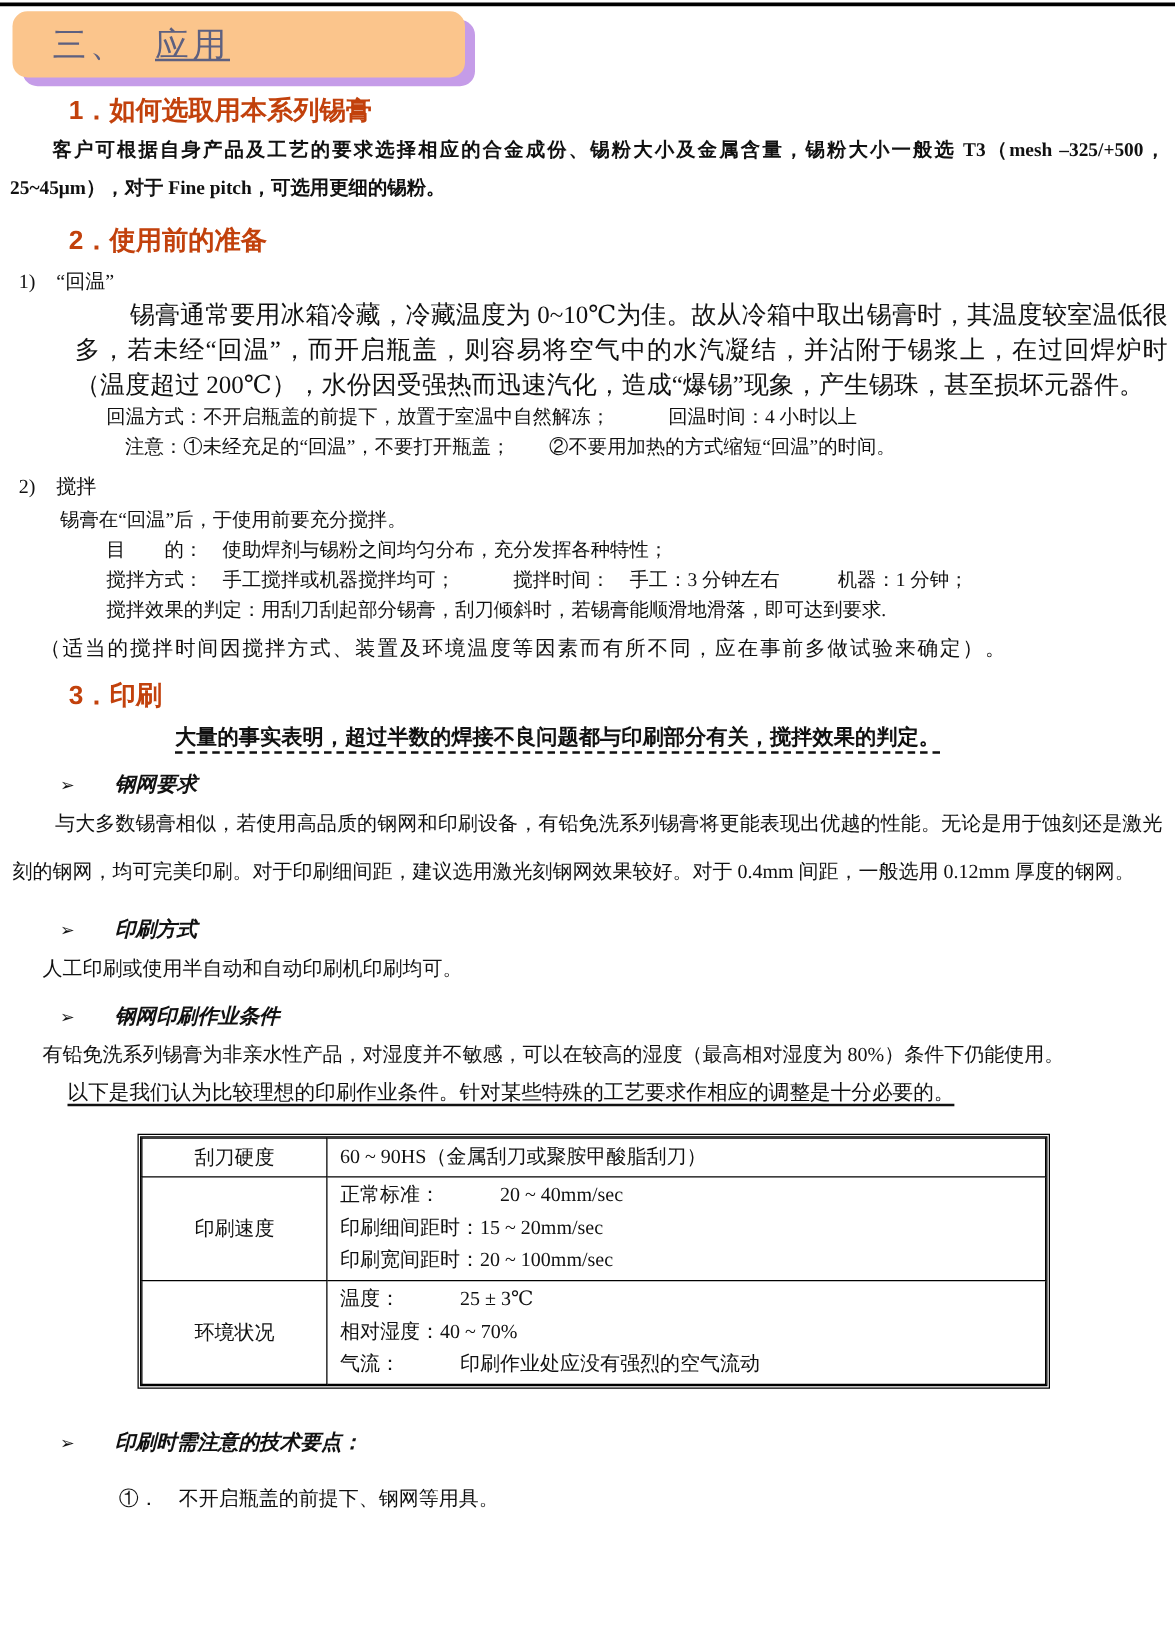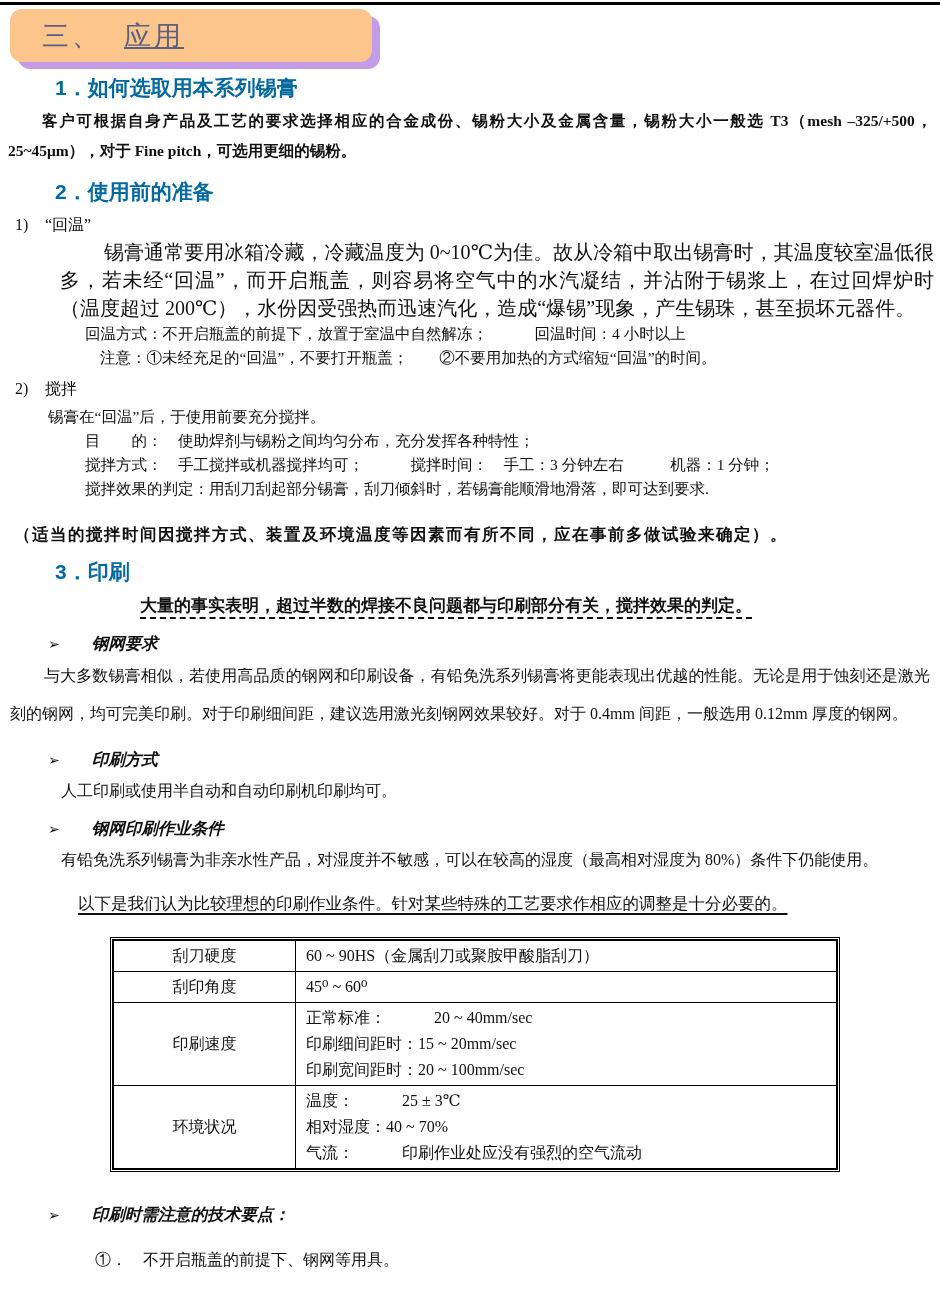--- a/index.html
+++ b/index.html
@@ -24,74 +24,74 @@
     padding-left: 32px;
   }
   .banner-text {
     font-family: "Liberation Sans", "DejaVu Sans", sans-serif;
     font-size: 27px; color: #5D6080; letter-spacing: 3px;
   }
   .banner-title { text-decoration: underline; margin-left: 22px; }
 
   .sec-heading {
     font-family: "Liberation Sans", "DejaVu Sans", sans-serif;
-    font-weight: bold; font-size: 21px; color:#0369a1;
+    font-weight: bold; font-size: 21px; color:#c2410c;
     padding-left: 55px; margin: 12px 0 4px 0;
   }
   .para-justify {
     font-size: 15.5px; line-height: 30px;
     text-align: justify; padding: 0 8px;
     text-indent: 34px; margin: 2px 0; font-weight: bold;
   }
   .item-head { font-size: 16px; padding-left: 15px; margin-top: 9px; }
   .item-num { display:inline-block; width: 26px; }
   .item-body {
     font-size: 20px; line-height: 28px;
     text-align: justify; padding-left: 60px; padding-right: 6px;
     text-indent: 44px; margin-top: 2px;
   }
   .sub-line { font-size: 15.5px; line-height: 24px; padding-left: 85px; white-space: pre-wrap; }
   .sub-line.note { padding-left: 100px; }
   .sub-line.intro { padding-left: 48px; margin-top: 5px; }
   .caution {
-    font-weight: bold; font-size: 16.5px; letter-spacing: 1.5px;
-    padding-left: 14px; margin-top: 23px;
+    font-weight: normal; font-size: 16.5px; letter-spacing: 1.5px;
+    padding-left: 32px; margin-top: 7px;
     font-family: "Liberation Sans", "DejaVu Sans", sans-serif;
   }
   .notice-line { padding-left: 140px; margin-top: 8px; }
   .notice-text {
     font-weight: bold; font-size: 17px;
     text-decoration: underline; text-decoration-style: dashed;
     text-decoration-thickness: 2px; text-underline-offset: 6px;
   }
   .bullet-row { display: flex; align-items: baseline; padding-left: 48px; margin-top: 16px; }
   .bullet-glyph { font-size: 14px; font-family: "DejaVu Sans", sans-serif; }
   .bullet-title {
     font-weight: bold; font-style: italic; font-size: 16.5px;
     font-family: "Liberation Sans", "DejaVu Sans", sans-serif;
     margin-left: 32px;
   }
   .para-wide {
     font-size: 16px; line-height: 38px;
     text-align: justify; padding: 0 10px;
     text-indent: 34px; margin-top: 2px;
   }
-  .single-line { font-size: 16px; padding-left: 61px; margin-top: 10px; }
-  .ideal-line { padding-left: 78px; margin-top: 22px; }
+  .single-line { font-size: 16px; padding-left: 34px; margin-top: 10px; }
+  .ideal-line { padding-left: 54px; margin-top: 8px; }
   .ideal-text {
     font-size: 16.5px; text-decoration: underline;
     text-decoration-thickness: 1.5px; text-underline-offset: 4px;
   }
   .tbl-wrap {
     margin: 22px 0 0 110px; width: 730px;
     border: 3px double #000;
   }
   table.cond { border-collapse: collapse; width: 100%; }
   table.cond td { border: 1px solid #000; font-size: 16px; padding: 2px 10px; }
-  td.lab { width: 182px; text-align: center; }
+  td.lab { width: 148px; text-align: center; }
   td.val .vline { line-height: 26px; white-space: pre-wrap; }
 
   .tech-head { display:flex; align-items: baseline; padding-left: 48px; margin-top: 32px; }
   .tech-item { font-size: 16px; padding-left: 95px; margin-top: 24px; white-space: pre-wrap; }
 </style>
 </head>
 <body>
 
 <div class="top-rule"></div>
 
@@ -153,26 +153,20 @@
 <div class="tbl-wrap">
   <table class="cond">
     <tbody>
         <tr>
       <td class="lab">刮刀硬度</td>
       <td class="val">
             <div class="vline">60 ~ 90HS（金属刮刀或聚胺甲酸脂刮刀）</div>
           </td>
     </tr>
     <tr>
-      <td class="lab">刮印角度</td>
-      <td class="val">
-            <div class="vline">45⁰ ~ 60⁰</div>
-          </td>
-    </tr>
-    <tr>
       <td class="lab">印刷速度</td>
       <td class="val">
         <div class="vline">正常标准：　　　20 ~ 40mm/sec</div>
         <div class="vline">印刷细间距时：15 ~ 20mm/sec</div>
         <div class="vline">印刷宽间距时：20 ~ 100mm/sec</div>
       </td>
     </tr>
     <tr>
       <td class="lab">环境状况</td>
       <td class="val">

